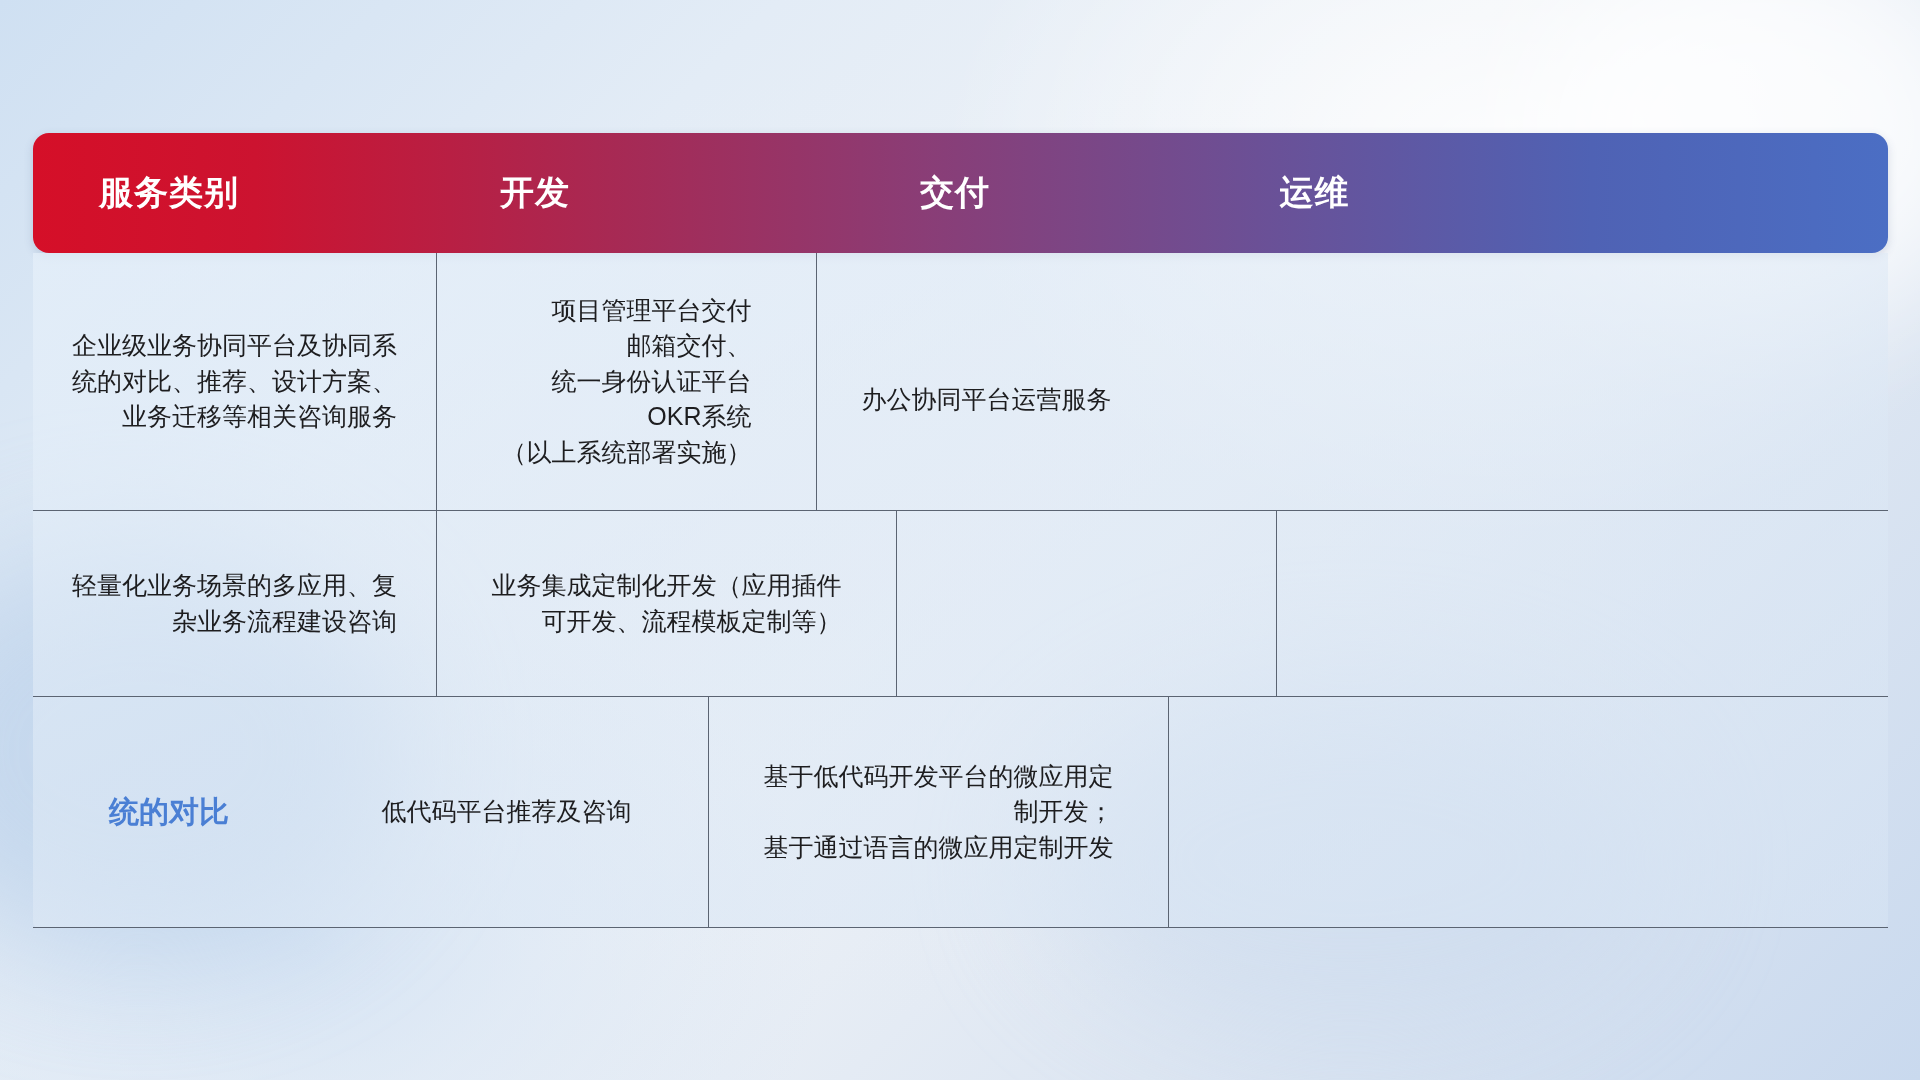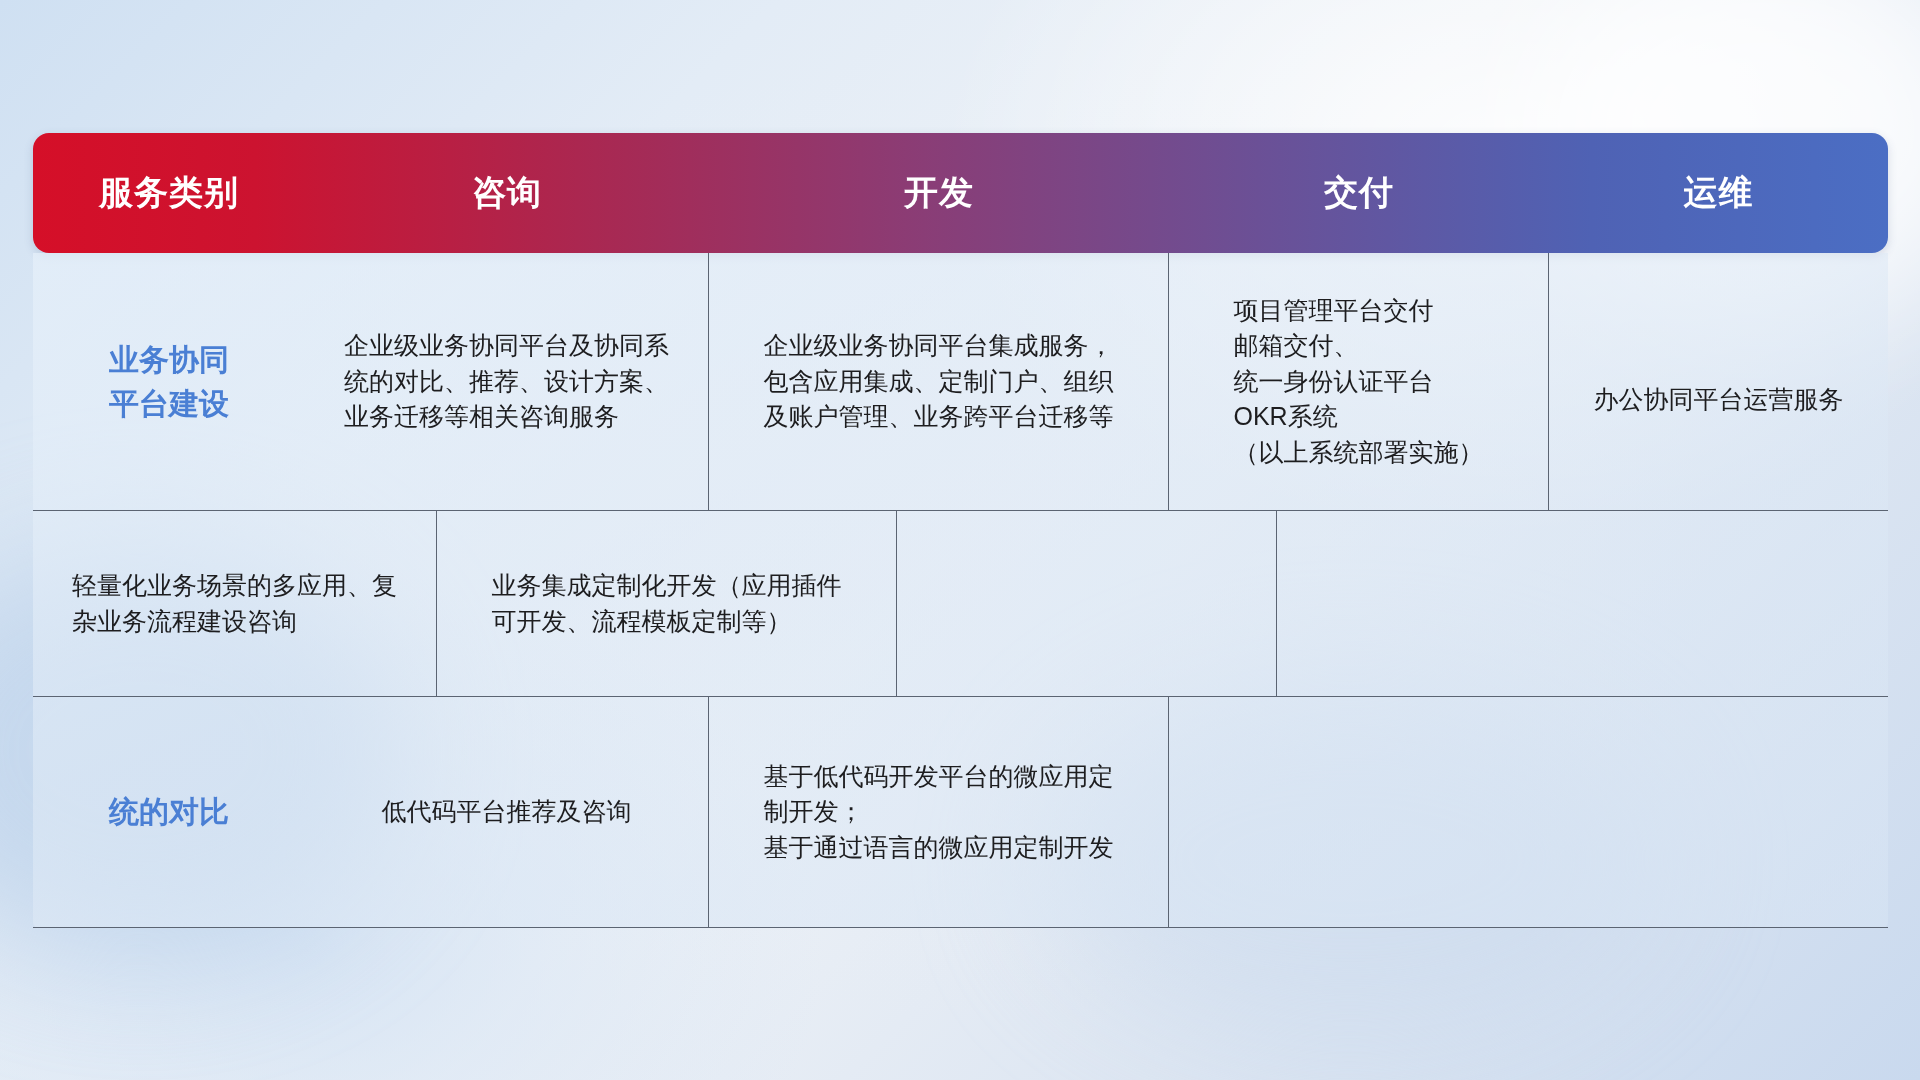--- a/index.html
+++ b/index.html
@@ -87,21 +87,21 @@
 
   .td {
     display: flex;
     align-items: center;
     justify-content: center;
     padding: 6px 14px;
     box-sizing: border-box;
     font-size: 25px;
     color: #1d1d1f;
     line-height: 1.42;
-    text-align: left;
+    text-align: right;
     white-space: pre-line;
     border-right: 1.5px solid #5b6472;
   }
   .td:last-child { border-right: none; }
   .td.cat {
     color: #4a7fd4;
     font-weight: bold;
     font-size: 30px;
     border-right: none;
     line-height: 1.45;
@@ -114,37 +114,31 @@
 
 <div class="slide">
   <div class="blob blob-a"></div>
   <div class="blob blob-b"></div>
   <div class="blob blob-c"></div>
 
   <div class="table-wrap">
 
     <div class="thead">
       <div class="th c0">服务类别</div>
-      <div class="th c1">咨询</div>
       <div class="th c2">开发</div>
       <div class="th c3">交付</div>
       <div class="th c4">运维</div>
     </div>
 
     <div class="tbody">
 
       <div class="trow r0">
-        <div class="td cat c0">业务协同
-平台建设</div>
         <div class="td col1 c1">企业级业务协同平台及协同系
 统的对比、推荐、设计方案、
 业务迁移等相关咨询服务</div>
-        <div class="td c2">企业级业务协同平台集成服务，
-包含应用集成、定制门户、组织
-及账户管理、业务跨平台迁移等</div>
         <div class="td c3">项目管理平台交付
 邮箱交付、
 统一身份认证平台
 OKR系统
 （以上系统部署实施）</div>
         <div class="td last c4">办公协同平台运营服务</div>
       </div>
 
       <div class="trow r1">
         <div class="td col1 c1">轻量化业务场景的多应用、复

